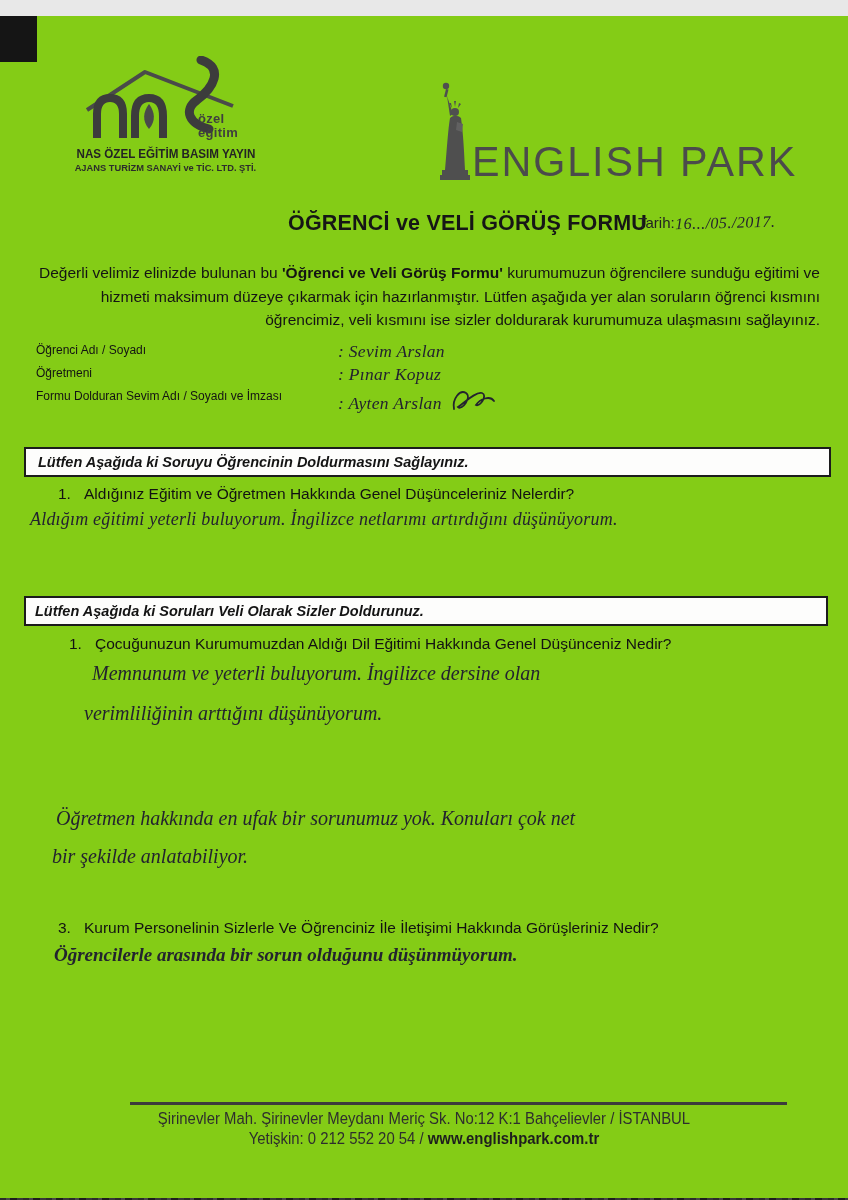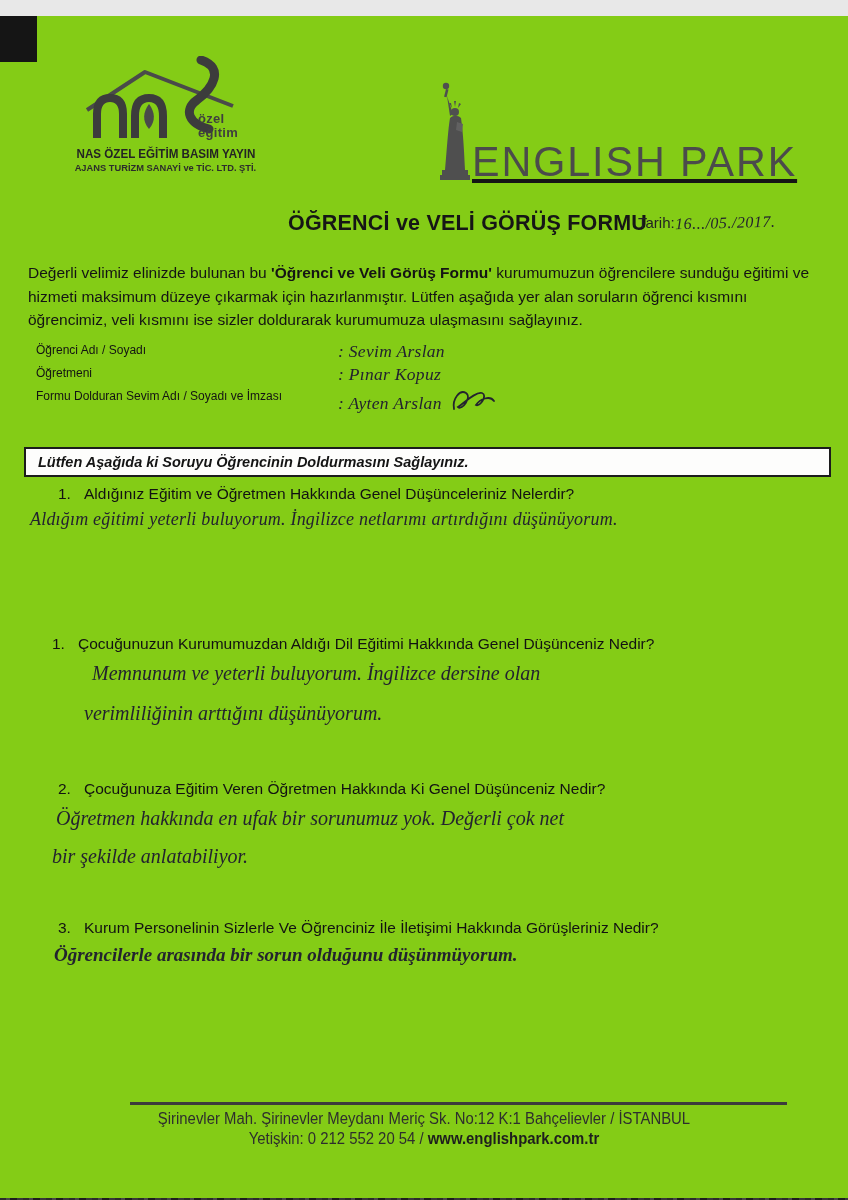--- a/index.html
+++ b/index.html
@@ -18,32 +18,32 @@
     position:absolute;left:0;top:1182px;width:848px;height:18px;
     background:repeating-linear-gradient(90deg,#2b2b2b 0 6px,#474747 6px 10px,#1d1d1d 10px 17px,#383838 17px 23px);
   }
   
   .logo-block{position:absolute;left:70px;top:40px;width:186px;text-align:center;}
   .logo-svg{display:block;margin:0 auto;}
   .logo-sub{position:absolute;left:128px;top:56px;text-align:left;line-height:14px;}
   .logo-sub span{display:block;font-weight:700;color:#3f3f3f;font-size:13px;letter-spacing:.3px;}
   .company-l1{font-size:12.5px;font-weight:700;color:#242424;transform:scaleX(.93);transform-origin:center;white-space:nowrap;margin-top:1px;}
   .company-l2{font-size:9.8px;font-weight:700;color:#2c2c2c;transform:scaleX(.95);transform-origin:center;white-space:nowrap;margin-top:1px;}
-  .brand-block{position:absolute;left:438px;top:60px;width:400px;height:106px;display:flex;align-items:flex-end;text-decoration:underline;}
+  .brand-block{position:absolute;left:438px;top:60px;width:400px;height:106px;display:flex;align-items:flex-end;}
   .brand-name{
     font-size:43px;color:#4b4b4b;letter-spacing:2px;font-weight:400;line-height:.95;
     transform:scaleX(.96);transform-origin:left bottom;white-space:nowrap;
   }
   
   .form-title{position:absolute;left:288px;top:195px;font-size:21.5px;font-weight:700;letter-spacing:.2px;color:#161616;white-space:nowrap;}
   .date-block{position:absolute;left:638px;top:198px;font-size:15px;color:#222;white-space:nowrap;}
   .handwriting{font-family:"Liberation Serif",serif;font-style:italic;color:#23232f;}
   .date-hand{font-size:16px;display:inline-block;transform:rotate(-1.5deg);letter-spacing:.5px;}
   
-  .intro{position:absolute;left:28px;top:245px;width:792px;text-align:left;font-size:15.5px;line-height:23.5px;color:#141414;}
+  .intro{position:absolute;left:28px;top:245px;width:792px;text-align:right;font-size:15.5px;line-height:23.5px;color:#141414;}
   .intro b{font-weight:700;}
   
   .fields{position:absolute;left:36px;top:325px;width:780px;}
   .field-row{position:relative;height:23px;}
   .field-label{position:absolute;left:0;top:2px;font-size:12px;color:#131313;white-space:nowrap;}
   .field-value{position:absolute;left:302px;top:0;font-size:17.5px;white-space:nowrap;letter-spacing:.3px;}
   .signature-svg{vertical-align:-6px;margin-left:8px;}
   
   .section-box{
     position:absolute;left:24px;width:791px;height:26px;
@@ -133,31 +133,29 @@
           </svg></span>
     </div>
   </div>
 
   <div class="section-box box-student">Lütfen Aşağıda ki Soruyu Öğrencinin Doldurmasını Sağlayınız.</div>
   <div class="question" style="left:58px;top:469px;">
     <span class="q-num">1.</span><span>Aldığınız Eğitim ve Öğretmen Hakkında Genel Düşünceleriniz Nelerdir?</span>
   </div>
   <div class="answer handwriting a-student">Aldığım eğitimi yeterli buluyorum. İngilizce netlarımı artırdığını düşünüyorum.</div>
 
+  <div class="section-box box-parent">Lütfen Aşağıda ki Soruları Veli Olarak Sizler Doldurunuz.</div>
 
-  <div class="question" style="left:52px;top:619px;">
+  <div class="question" style="left:69px;top:619px;">
     <span class="q-num">1.</span><span>Çocuğunuzun Kurumumuzdan Aldığı Dil Eğitimi Hakkında Genel Düşünceniz Nedir?</span>
   </div>
   <div class="answer handwriting a-p1-l2">verimliliğinin arttığını düşünüyorum.</div>
   <div class="answer handwriting a-p1-l1">Memnunum ve yeterli buluyorum. İngilizce dersine olan</div>
 
-  <div class="question" style="left:58px;top:764px;">
-    <span class="q-num">2.</span><span>Çocuğunuza Eğitim Veren Öğretmen Hakkında Ki Genel Düşünceniz Nedir?</span>
-  </div>
-  <div class="answer handwriting a-p2-l1">Öğretmen hakkında en ufak bir sorunumuz yok. Değerli çok net</div>
+  <div class="answer handwriting a-p2-l1">Öğretmen hakkında en ufak bir sorunumuz yok. Konuları çok net</div>
   <div class="answer handwriting a-p2-l2">bir şekilde anlatabiliyor.</div>
 
   <div class="question" style="left:58px;top:903px;">
     <span class="q-num">3.</span><span>Kurum Personelinin Sizlerle Ve Öğrenciniz İle İletişimi Hakkında Görüşleriniz Nedir?</span>
   </div>
   <div class="answer handwriting a-p3-l1">Öğrencilerle arasında bir sorun olduğunu düşünmüyorum.</div>
 
   <div class="footer-rule"></div>
   <div class="footer-line footer-l1">Şirinevler Mah. Şirinevler Meydanı Meriç Sk. No:12 K:1 Bahçelievler / İSTANBUL</div>
   <div class="footer-line footer-l2">

